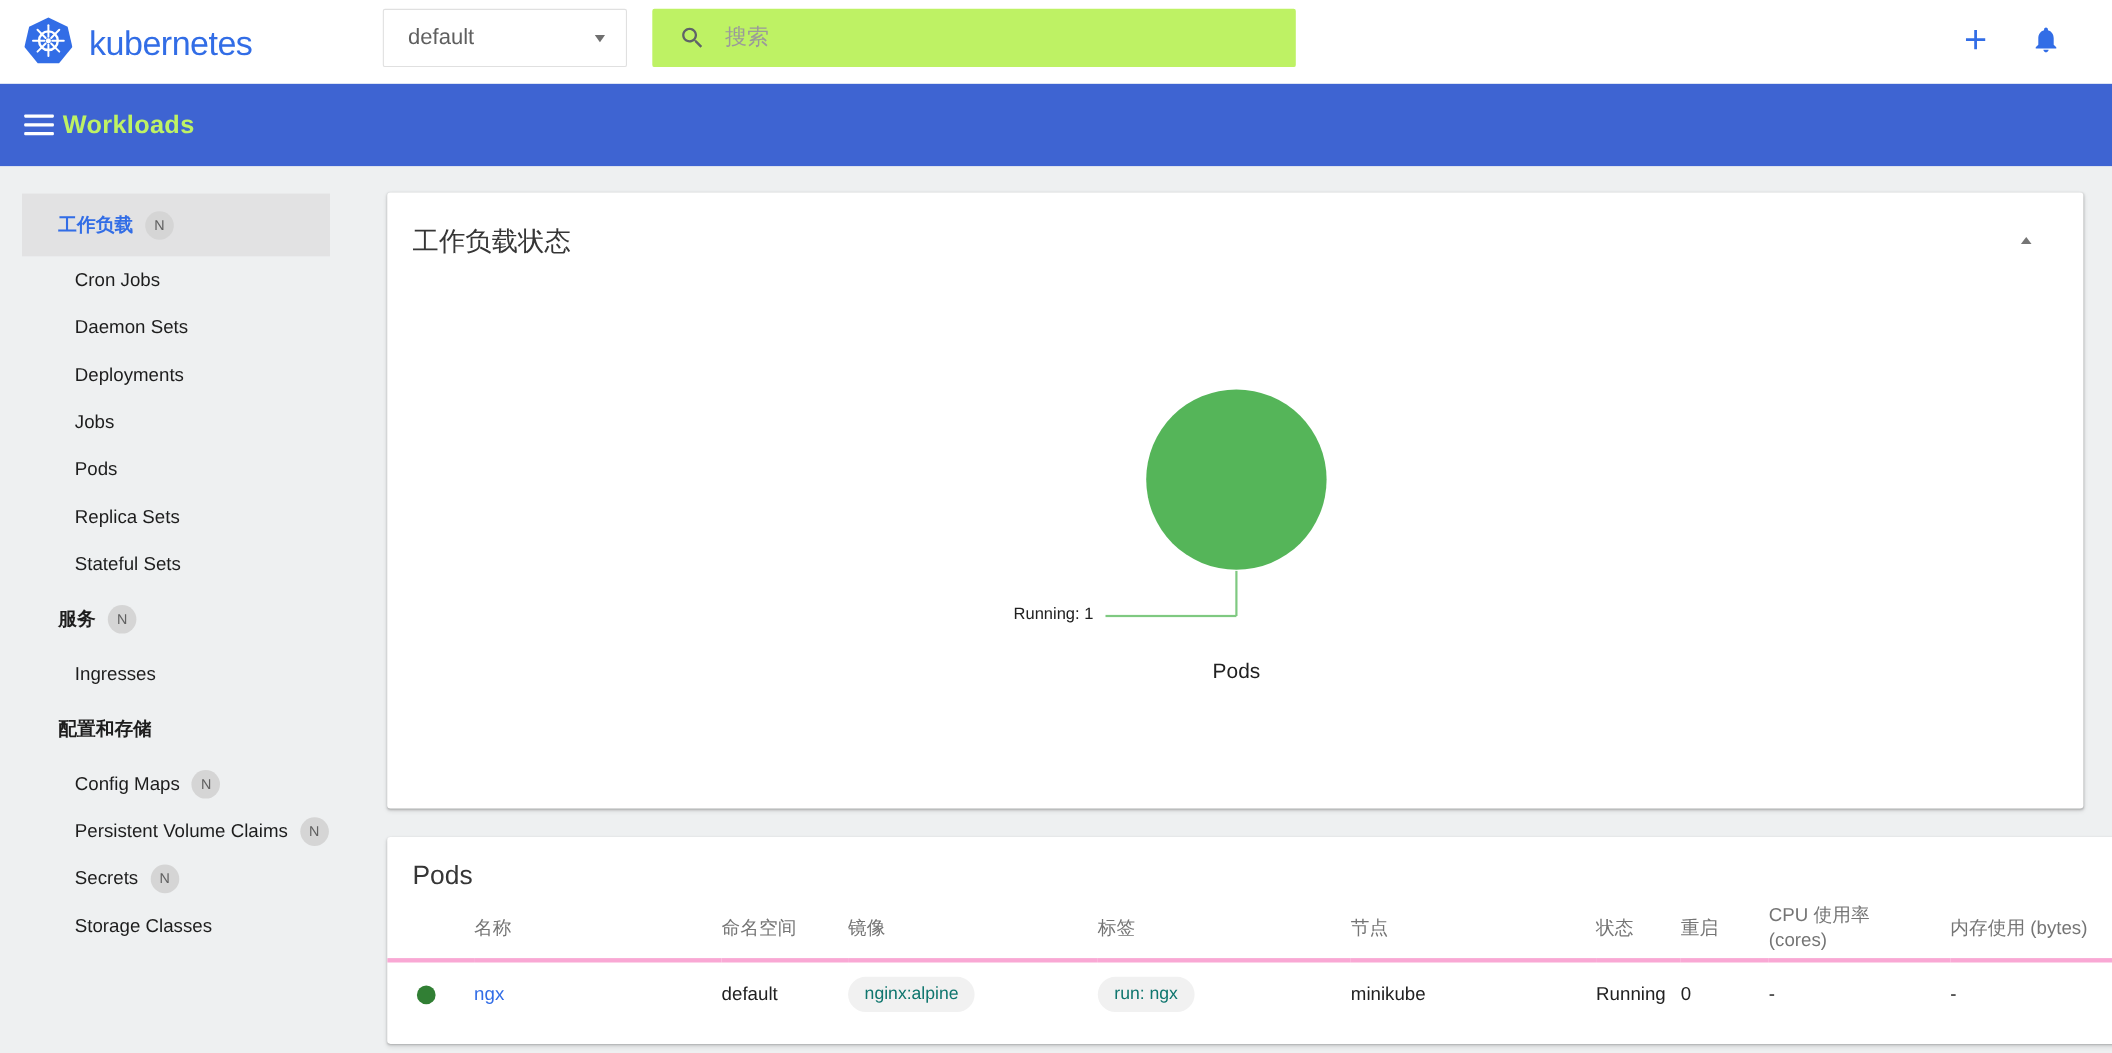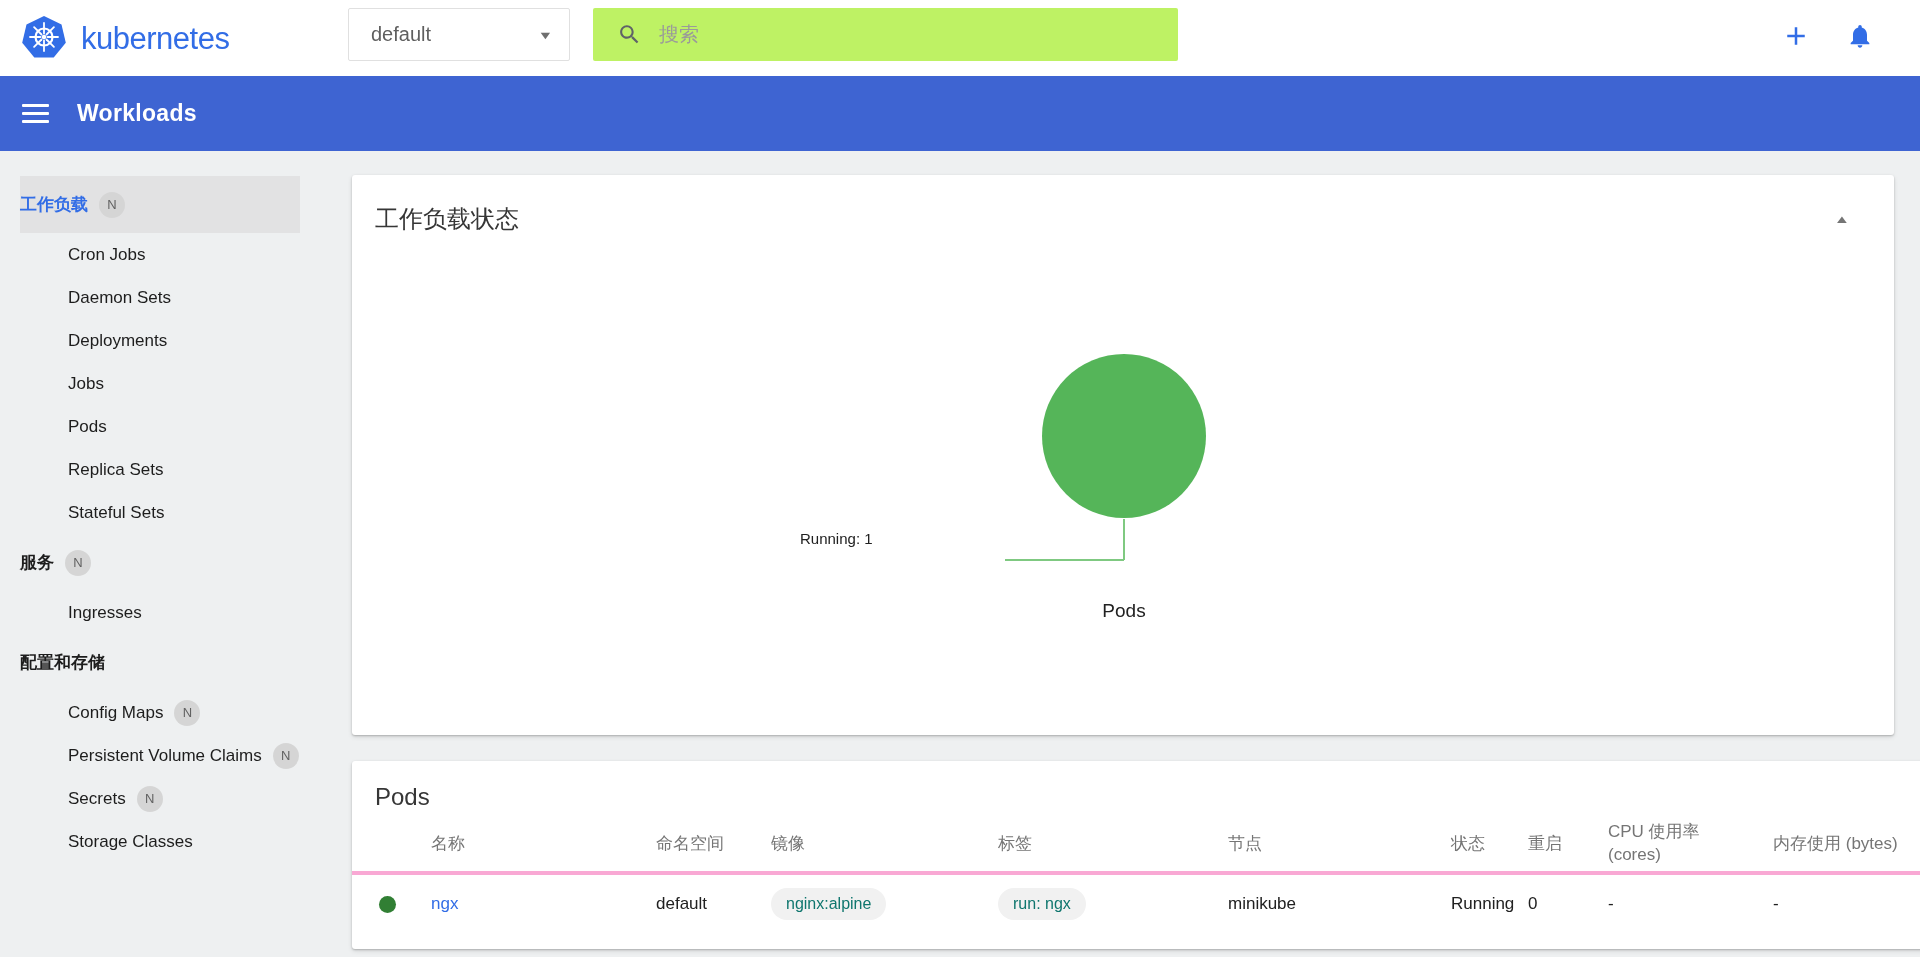--- a/index.html
+++ b/index.html
@@ -31,26 +31,26 @@
     font-family:"Liberation Sans", sans-serif; color:#424242; margin-left:38px; width:460px;
   }
   .search-bar input::placeholder { color:#9a9a9a; }
   .icon-btn { position:absolute; top:21px; width:34px; height:34px; display:flex; align-items:center; justify-content:center; cursor:pointer; }
   .plus-btn { left:1779px; }
   .bell-btn { left:1843px; }
   
   .toolbar { height:75px; background:#3e64d2; display:flex; align-items:center; position:relative; z-index:2; }
   .hamburger { margin-left:22px; width:27px; cursor:pointer; }
   .hamburger div { height:3px; background:#ffffff; border-radius:1px; margin:5px 0; }
-  .toolbar-title { color:#ffffff; font-size:23px; font-weight:bold; margin-left:28px; letter-spacing:0.3px; }
+  .toolbar-title { color:#bef264; font-size:23px; font-weight:bold; margin-left:8px; letter-spacing:0.3px; }
   
   .content { display:flex; height:806px; }
   .sidebar { width:352px; flex:0 0 352px; padding-top:25px; }
   .nav-item { display:flex; align-items:center; cursor:pointer; font-size:17px; color:#1d1d1d; }
-  .nav-item.group { height:57px; font-weight:bold; margin:0 52px 0 20px; }
+  .nav-item.group { height:57px; font-weight:bold; padding-left:33px; margin:0 52px 0 20px; }
   .nav-item.child { height:43px; padding-left:48px; margin:0 52px 0 20px; }
   .nav-item.active { background:#e2e2e3; color:#326de6; }
   .badge {
     margin-left:11px; width:26px; height:26px; border-radius:50%; background:#d5d5d5;
     color:#616161; font-size:13px; font-weight:normal;
     display:inline-flex; align-items:center; justify-content:center; flex:0 0 26px;
   }
   .main { flex:1; padding-top:24px; }
   .card {
     background:#ffffff; border-radius:3px;
@@ -60,21 +60,21 @@
   
   .wl-card { width:1542px; height:560px; }
   .card-title { font-size:24px; color:#363636; }
   .wl-card .card-title { position:absolute; left:23px; top:28px; }
   .collapse-btn { position:absolute; left:1478px; top:32px; width:24px; height:24px;
     display:flex; align-items:center; justify-content:center; cursor:pointer;
     color:#757575; font-size:11px; transform:scaleX(1.5); }
   .pie { position:absolute; left:690px; top:179px; width:164px; height:164px; border-radius:50%; }
   .leader-v { position:absolute; left:771px; top:344px; width:2px; height:41px; }
   .leader-h { position:absolute; left:653px; top:384px; width:119px; height:2px; }
-  .leader-label { position:absolute; left:448px; top:355px; width:200px; text-align:left; font-size:15px; color:#212121; padding-right:6px; }
+  .leader-label { position:absolute; left:448px; top:375px; width:200px; text-align:right; font-size:15px; color:#212121; padding-right:6px; }
   .pie-name { position:absolute; left:672px; top:425px; width:200px; text-align:center; font-size:19px; color:#212121; }
   
   .pods-card { width:1590px; height:188px; margin-top:26px; overflow:hidden; }
   .pods-card .card-title { padding:22px 0 0 23px; }
   table.pods { border-collapse:collapse; table-layout:fixed; width:1590px; margin-top:6px; }
   table.pods th {
     font-size:17px; font-weight:normal; color:#757575; text-align:left;
     height:56px; vertical-align:middle; line-height:1.35; padding:0;
   }
   table.pods th .wrap-narrow { display:inline-block; max-width:118px; }

